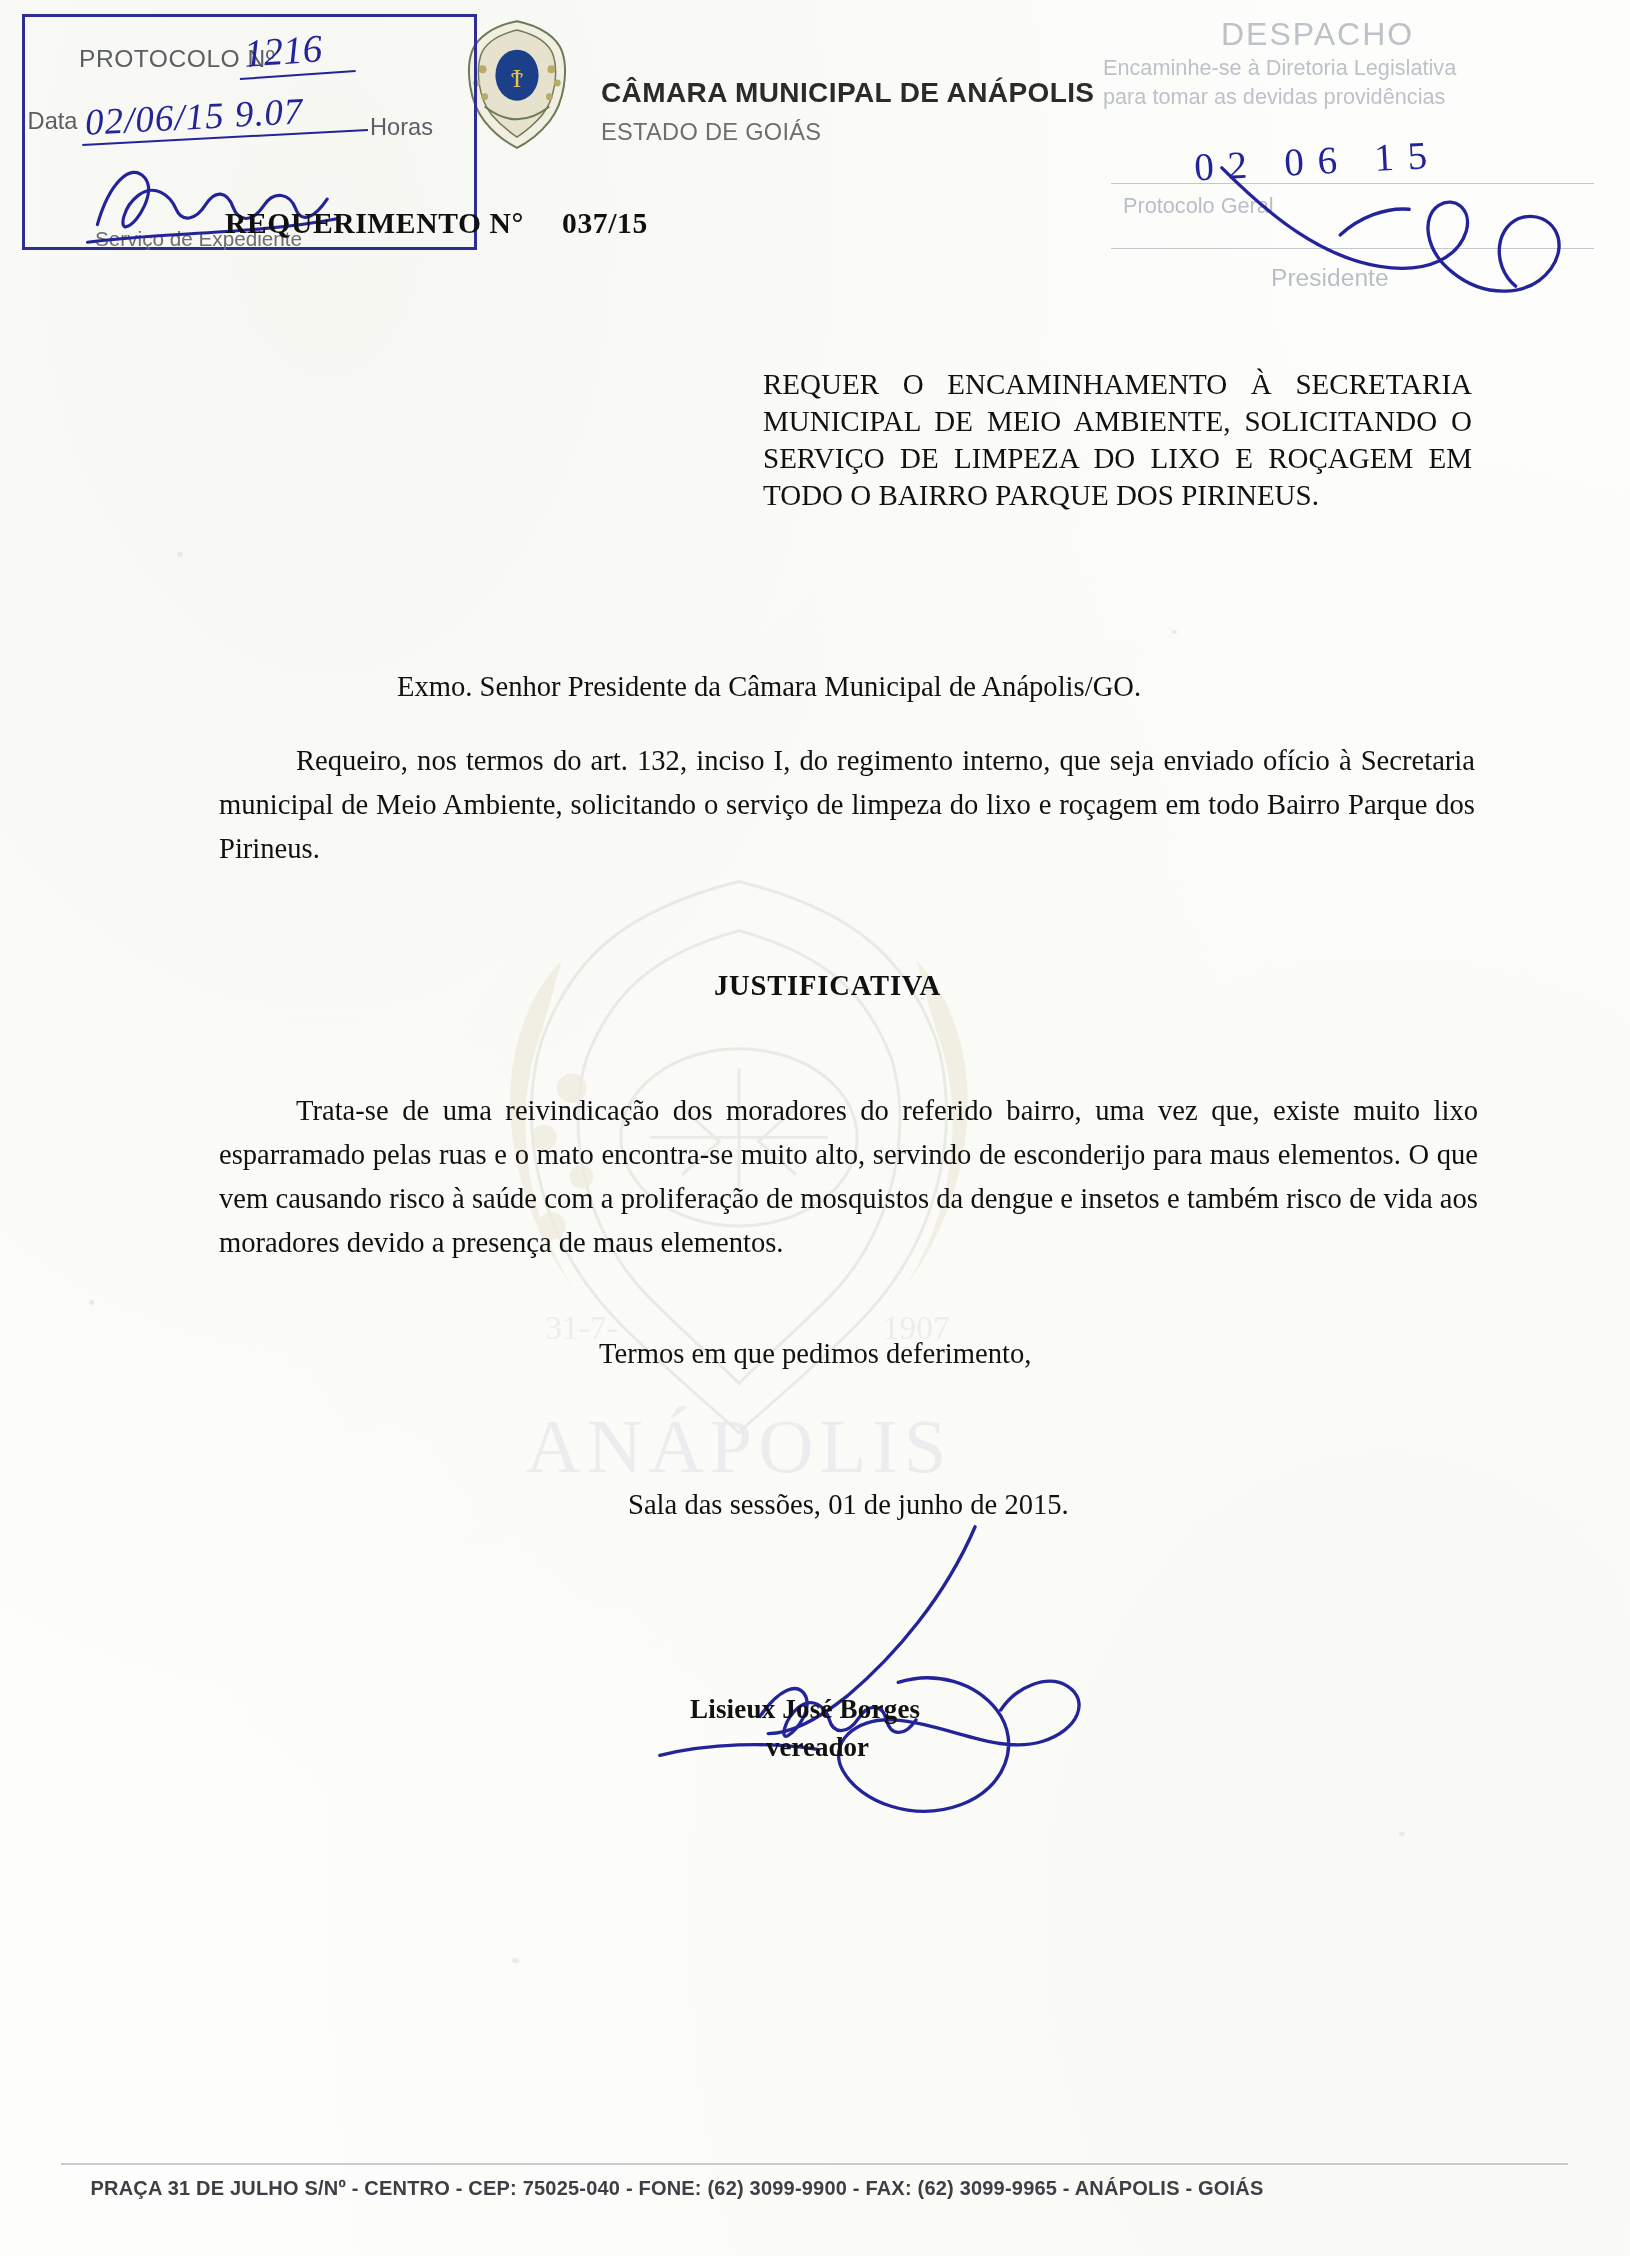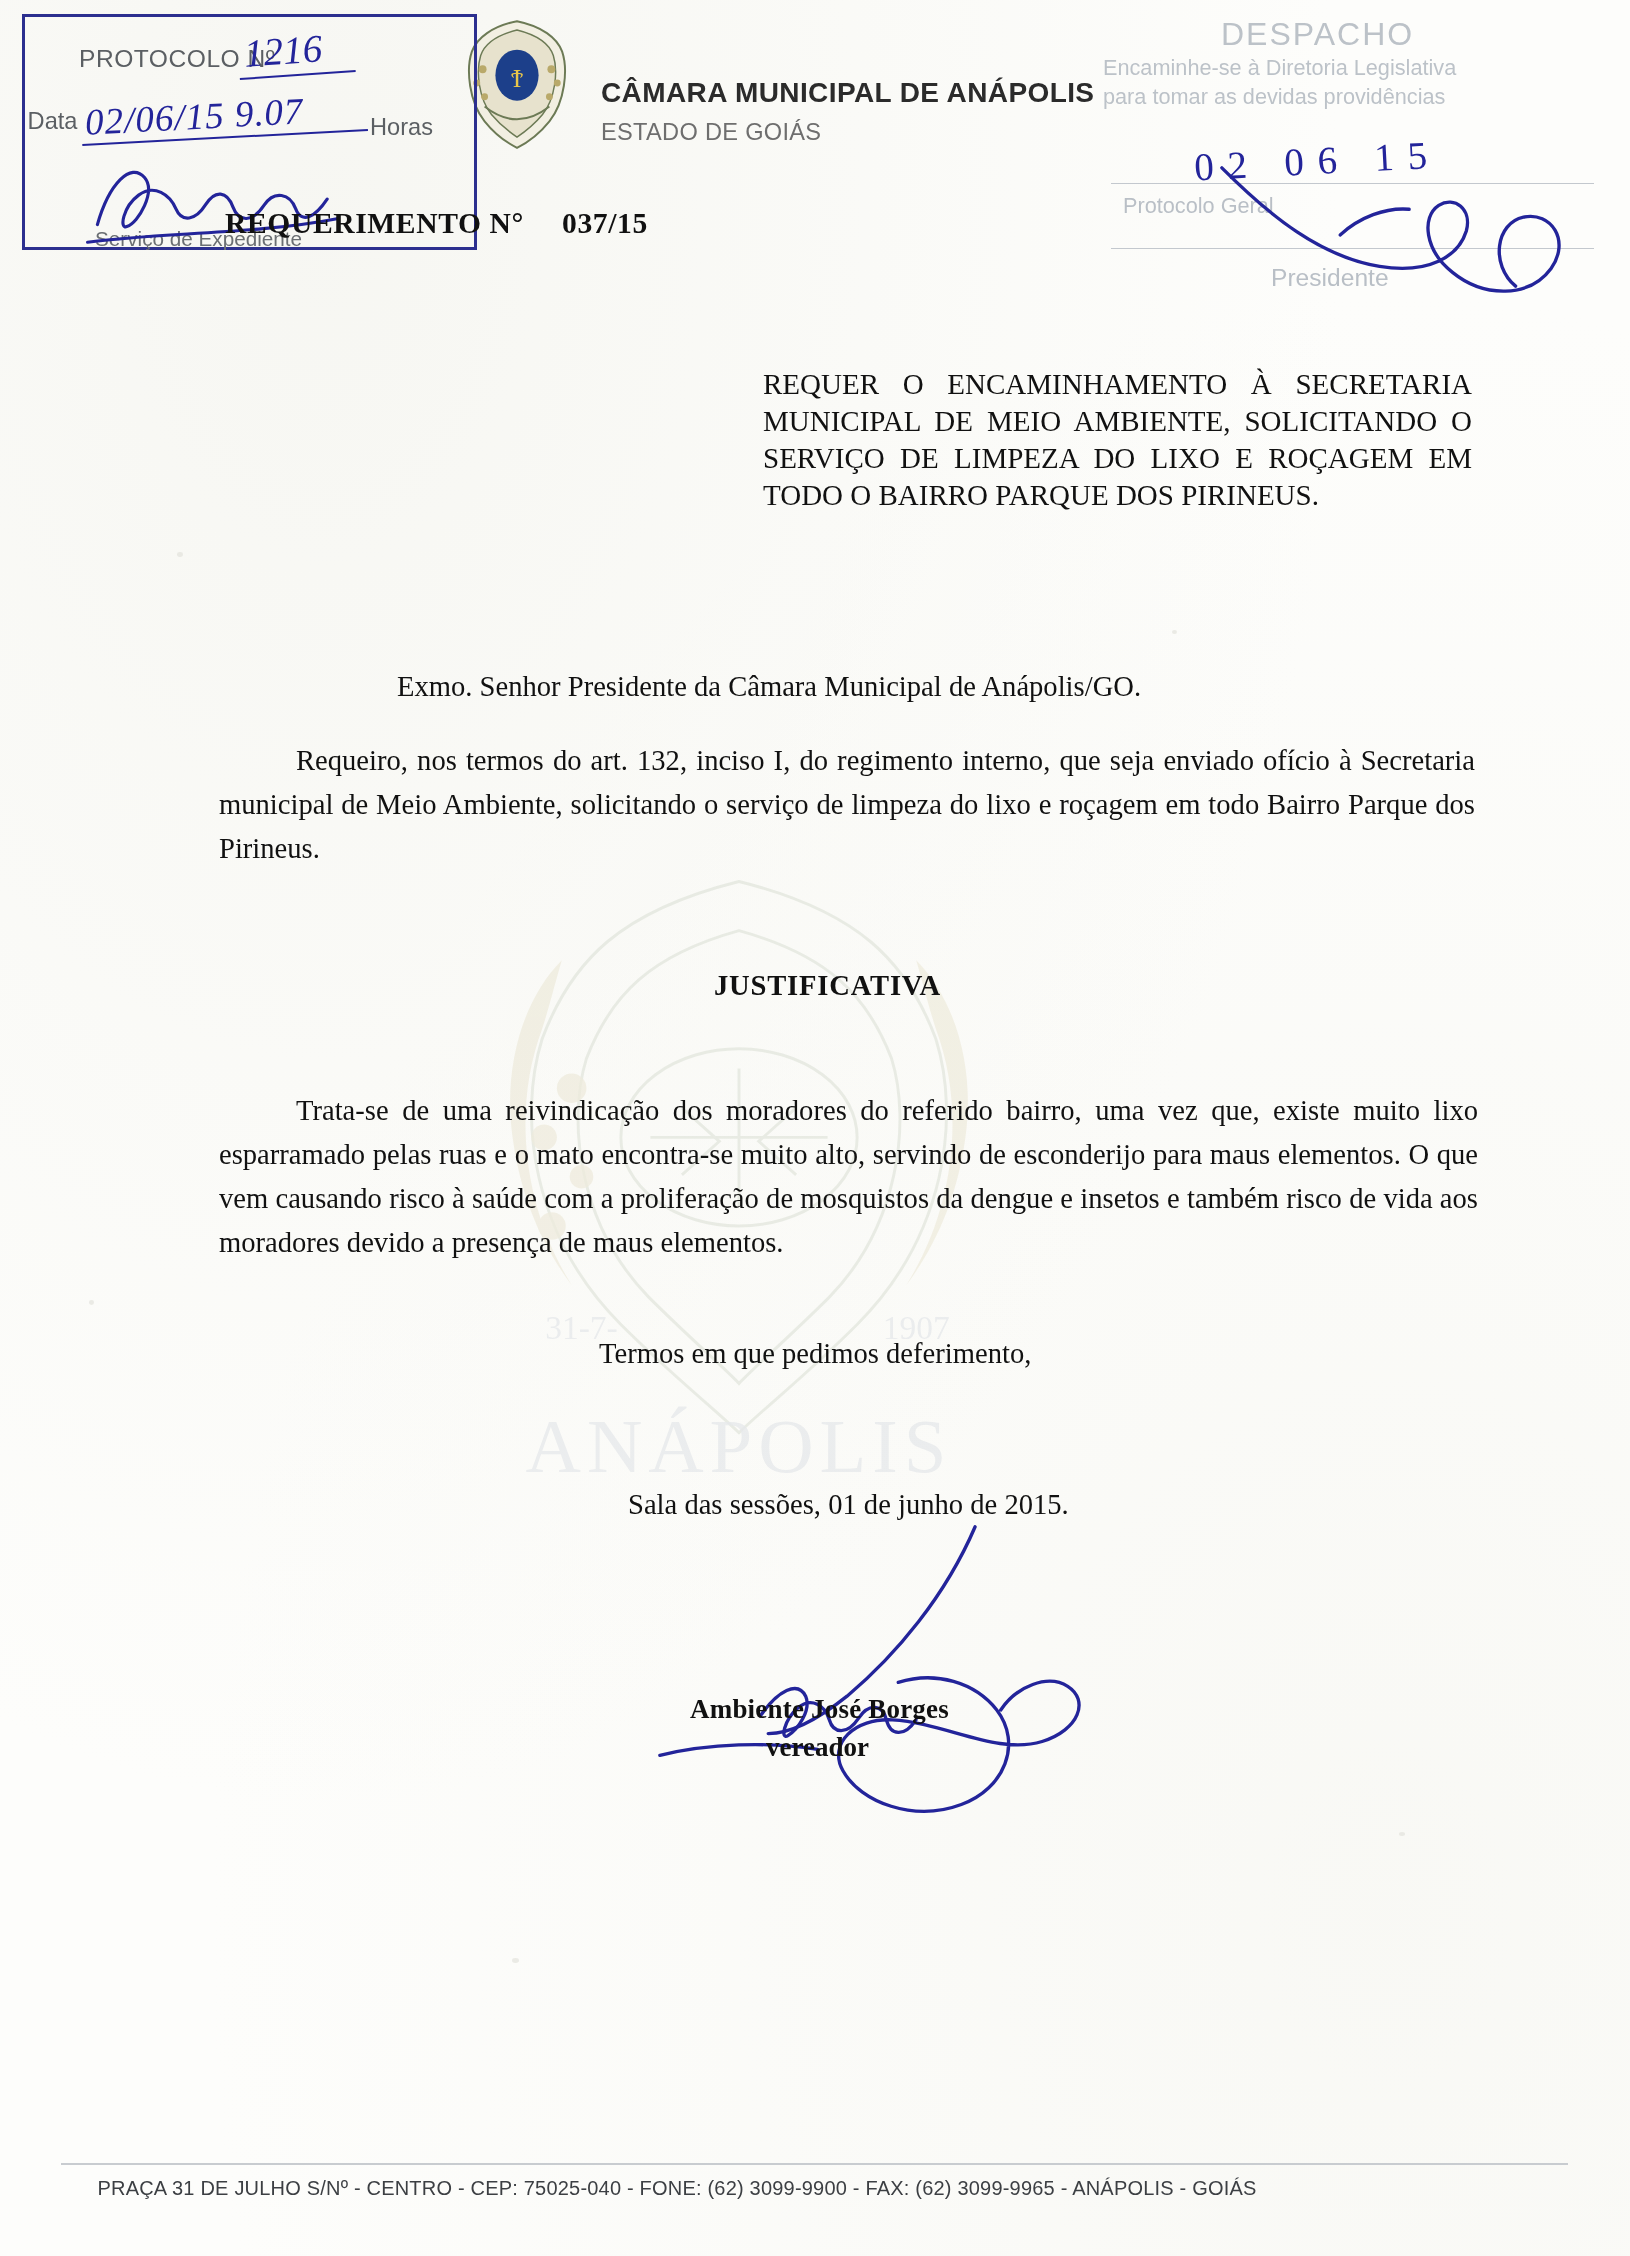--- a/index.html
+++ b/index.html
@@ -310,21 +310,21 @@
     background: #c8ccd0;
   }
   .footer-text {
     position: absolute;
     left: 0;
     top: 2177px;
     width: 1354px;
     text-align: center;
     font-family: "Liberation Sans", sans-serif;
     font-size: 20px;
-    font-weight: normal;
+    font-weight: bold;
     color: #3c3f43;
     letter-spacing: 0.2px;
   }
 
   
   .speck {
     position: absolute;
     background: #dcdcd6;
     border-radius: 50%;
     opacity: .55;
@@ -438,21 +438,21 @@
 
   <svg class="ink" style="left:650px; top:1507px; width:532px; height:335px;" viewBox="0 0 540 340">
     <g fill="none" stroke="#23249a" stroke-width="3.4" stroke-linecap="round">
       <path d="M330 20 C 300 90, 250 150, 200 192 C 170 216, 142 230, 120 230"></path>
       <path d="M112 212 C 130 186, 150 176, 158 192 C 164 206, 150 226, 140 232 C 132 237, 136 216, 150 204 C 164 192, 178 202, 182 216 C 186 230, 200 232, 212 214 C 222 199, 236 200, 240 216 C 244 232, 258 234, 270 216"></path>
       <path d="M252 178 C 290 166, 330 178, 352 206 C 378 240, 360 286, 316 302 C 268 320, 214 300, 196 268 C 180 240, 208 214, 246 216 C 300 219, 352 252, 398 238 C 436 226, 446 196, 424 182 C 404 169, 372 182, 356 206"></path>
       <path d="M10 252 C 60 240, 120 238, 170 246"></path>
     </g>
   </svg>
 
-  <div class="sign-name">Ambiente José Borges</div>
+  <div class="sign-name">Lisieux José Borges</div>
   <div class="sign-role">vereador</div>
 
   <div class="footer-rule"></div>
   <div class="footer-text">PRAÇA 31 DE JULHO S/Nº - CENTRO - CEP: 75025-040 - FONE: (62) 3099-9900 - FAX: (62) 3099-9965 - ANÁPOLIS - GOIÁS</div>
 
   <div class="speck" style="left:177px;top:552px;width:5.9px;height:4.9px;"></div>
   <div class="speck" style="left:1172px;top:630px;width:4.9px;height:3.9px;"></div>
   <div class="speck" style="left:512px;top:1958px;width:6.9px;height:4.9px;"></div>
   <div class="speck" style="left:89px;top:1300px;width:4.9px;height:4.9px;"></div>
   <div class="speck" style="left:1399px;top:1832px;width:5.9px;height:3.9px;"></div>

